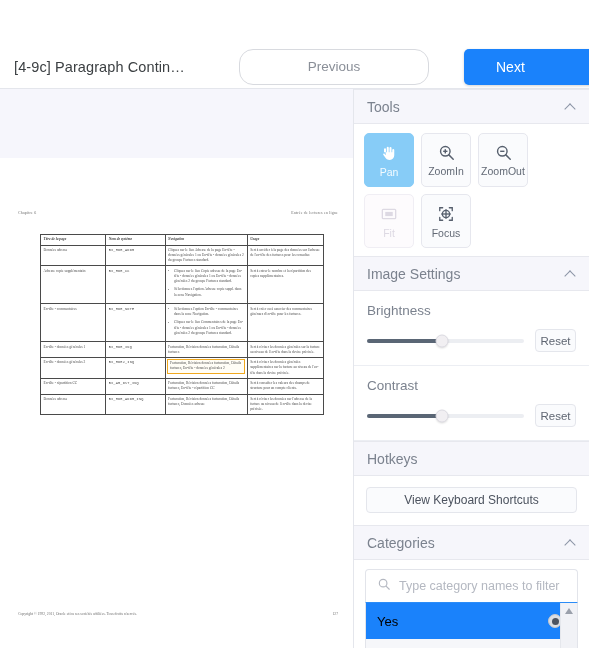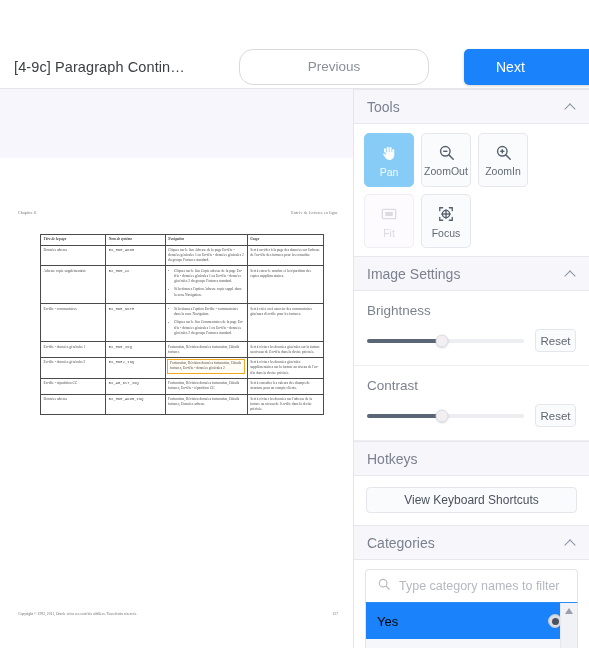--- a/index.html
+++ b/index.html
@@ -322,36 +322,36 @@
             </svg>
           </span>
           <span class="tlabel">Pan</span>
         </div>
 
         <div class="tool">
           <span>
             <svg width="19" height="19" viewBox="0 0 24 24" fill="none" stroke="#565f6d" stroke-width="1.8">
               <circle cx="10.5" cy="10.5" r="6"></circle>
                 <line x1="15" y1="15" x2="20.5" y2="20.5" stroke-linecap="round"></line>
-              <line x1="7.8" y1="10.5" x2="13.2" y2="10.5"></line>
-            </svg>
-          </span>
-          <span class="tlabel">ZoomOut</span>
+              <line x1="10.5" y1="7.8" x2="10.5" y2="13.2"></line>
+                <line x1="7.8" y1="10.5" x2="13.2" y2="10.5"></line>
+            </svg>
+          </span>
+          <span class="tlabel">ZoomIn</span>
         </div>
 
         <div class="tool">
           <span>
             <svg width="19" height="19" viewBox="0 0 24 24" fill="none" stroke="#565f6d" stroke-width="1.8">
               <circle cx="10.5" cy="10.5" r="6"></circle>
                 <line x1="15" y1="15" x2="20.5" y2="20.5" stroke-linecap="round"></line>
-              <line x1="10.5" y1="7.8" x2="10.5" y2="13.2"></line>
-                <line x1="7.8" y1="10.5" x2="13.2" y2="10.5"></line>
-            </svg>
-          </span>
-          <span class="tlabel">ZoomIn</span>
+              <line x1="7.8" y1="10.5" x2="13.2" y2="10.5"></line>
+            </svg>
+          </span>
+          <span class="tlabel">ZoomOut</span>
         </div>
 
         <div class="tool disabled">
           <span>
             <svg width="20" height="20" viewBox="0 0 24 24" fill="none" stroke="#ddd9e3" stroke-width="1.6">
               <rect x="4" y="6.5" width="16" height="11" rx="1"></rect>
               <rect x="7.5" y="9.5" width="9" height="5" fill="#ddd9e3" stroke="none"></rect>
             </svg>
           </span>
           <span class="tlabel">Fit</span>

